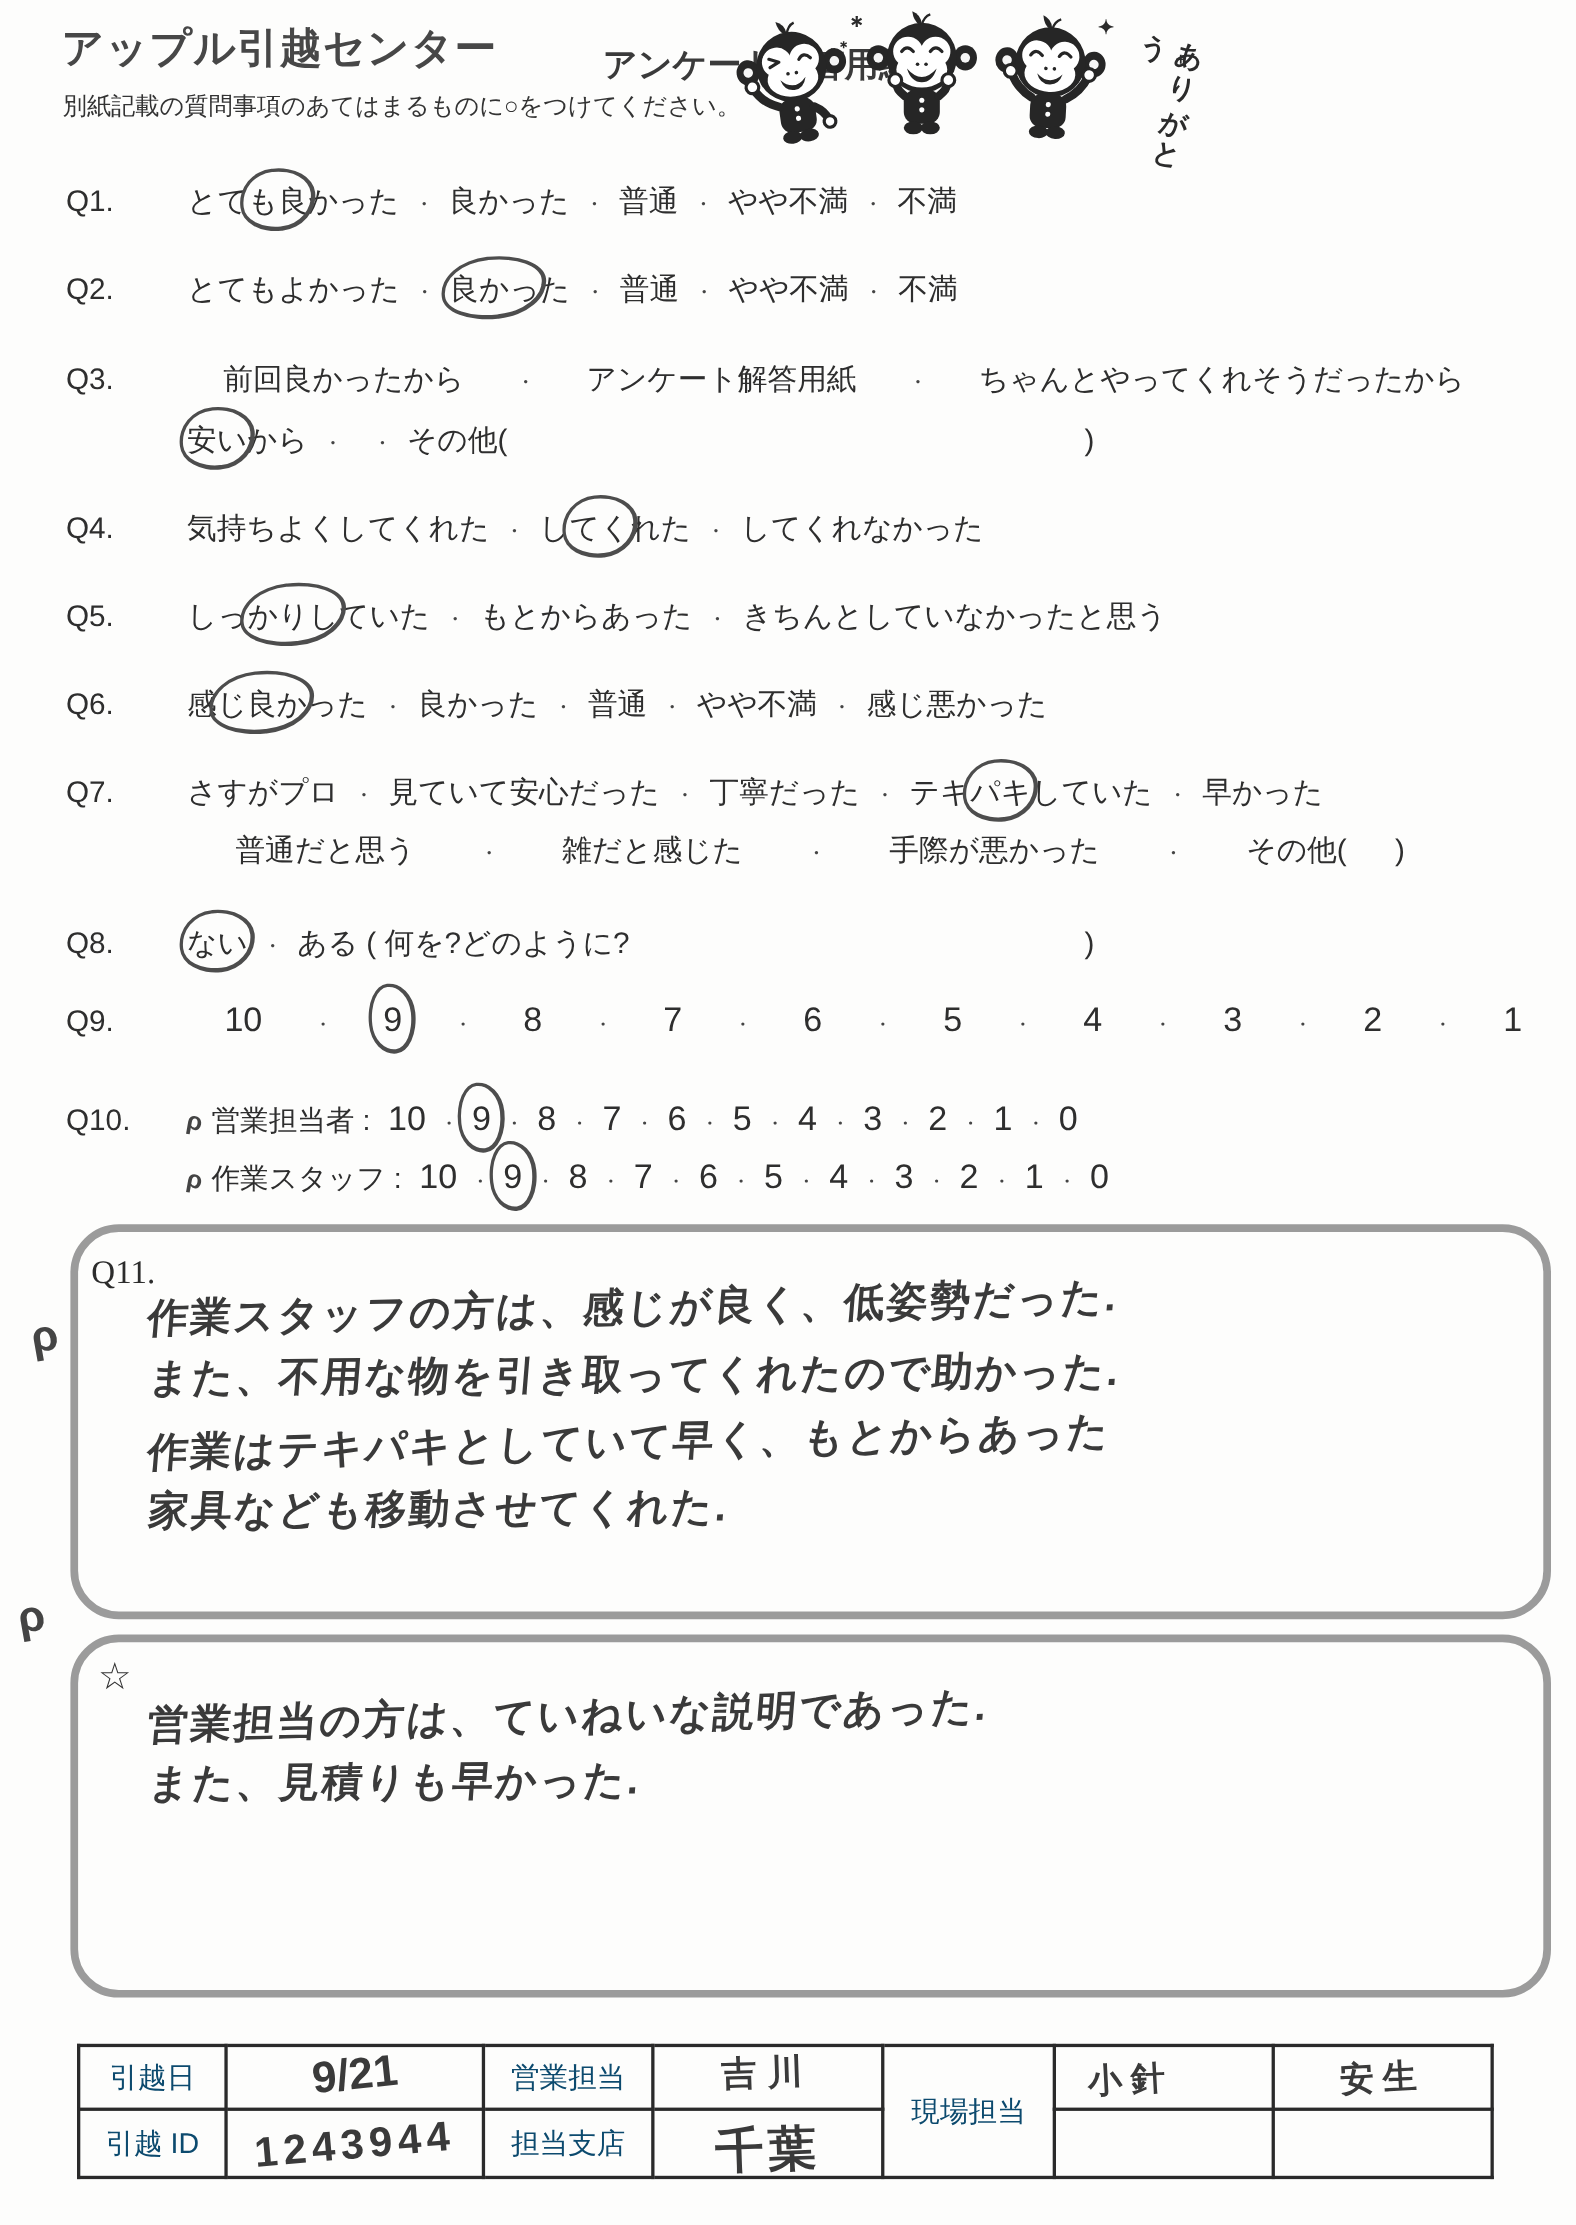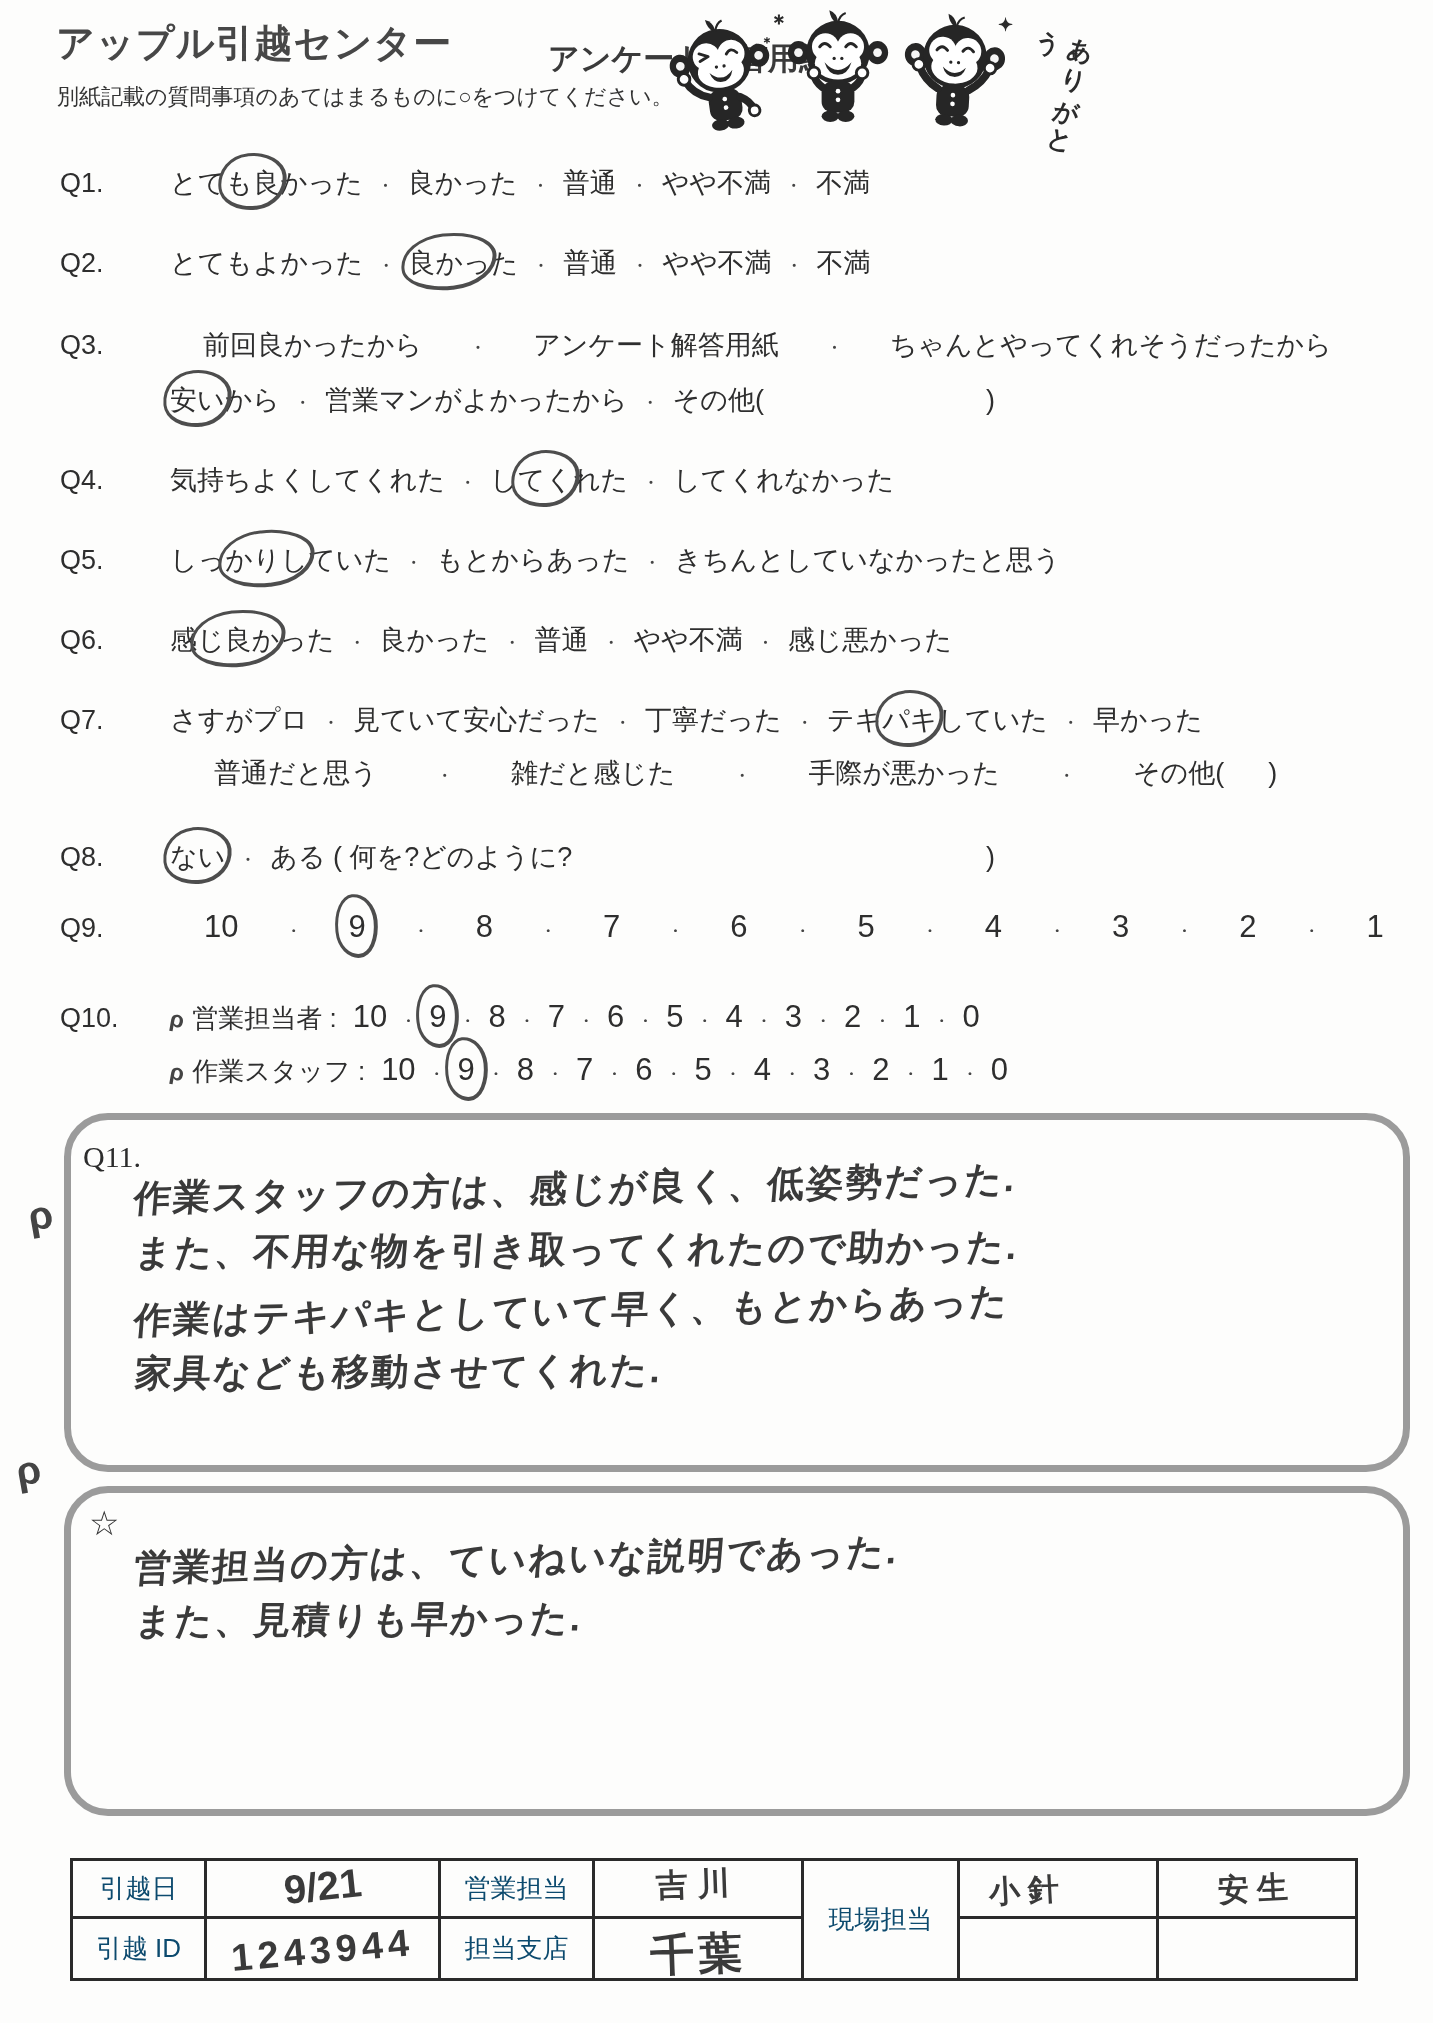--- a/index.html
+++ b/index.html
@@ -204,21 +204,20 @@
         <span class="opt">前回良かったから</span>
         <span class="dot">・</span>
         <span class="opt">アンケート解答用紙</span>
         <span class="dot">・</span>
         <span class="opt">ちゃんとやってくれそうだったから</span>
       </div>
       <div class="qline with-tail" style="top: 380px;">
         <span class="qid"></span>
         <span class="opt"><span class="circ">安い</span>から</span>
         <span class="dot">・</span>
-        <span class="opt">営業マンがよかったから</span>
         <span class="dot">・</span>
         <span class="opt">その他(</span>
         <span class="tail">)</span>
       </div>
       <div class="qline" style="top: 460px;">
         <span class="qid">Q4.</span>
         <span class="opt">気持ちよくしてくれた</span>
         <span class="dot">・</span>
         <span class="opt">し<span class="circ">てく</span>れた</span>
         <span class="dot">・</span>

